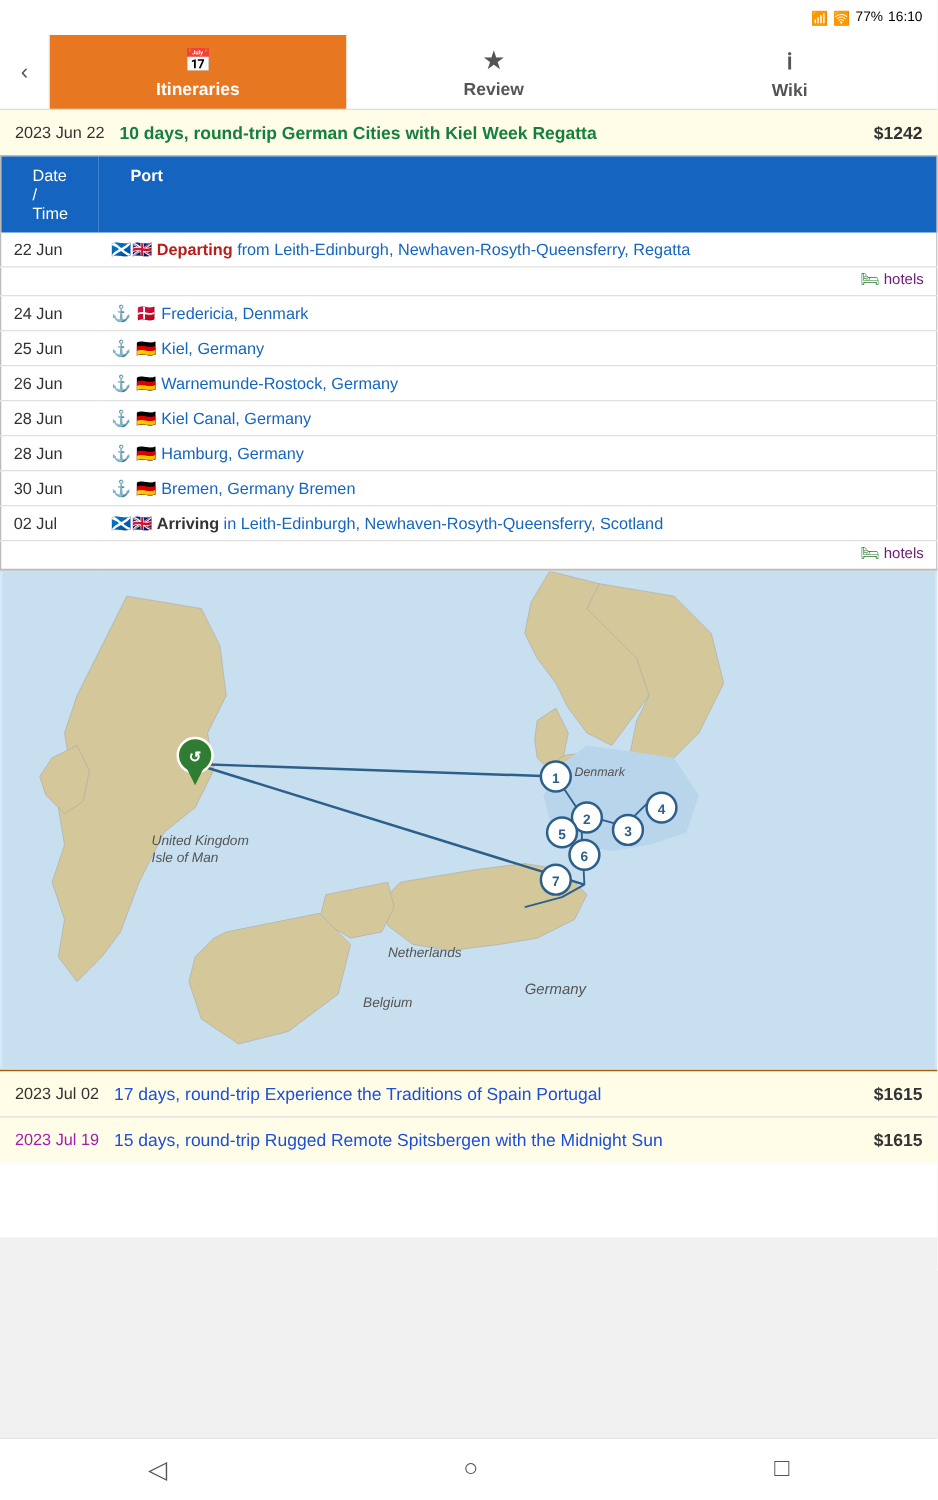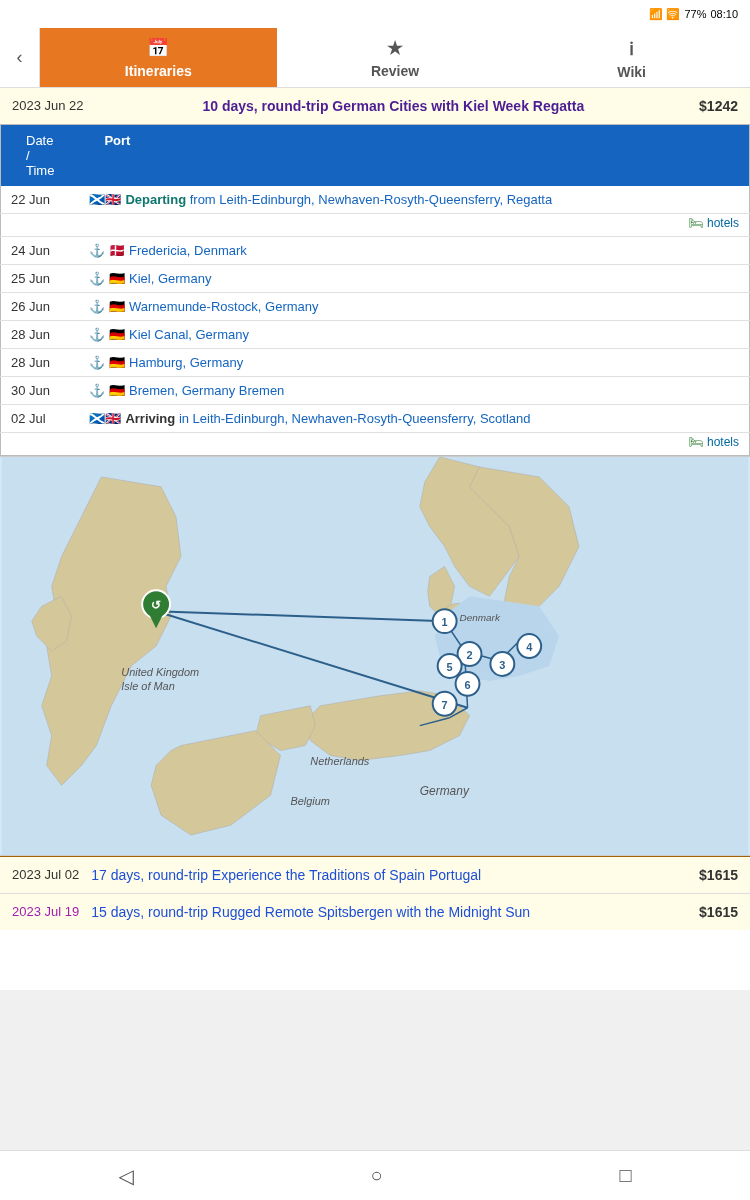--- a/index.html
+++ b/index.html
@@ -53,24 +53,23 @@
     .main-content { background: white; }
 
     
     .itinerary-header {
       padding: 10px 12px;
       background: #fffde7;
       display: flex;
       align-items: flex-start;
       justify-content: space-between;
       gap: 8px;
-      text-align: center;
     }
     .itinerary-date { font-size: 13px; color: #333; white-space: nowrap; margin-right: 4px; }
-    .itinerary-title { font-size: 14px; color: #4c1d95; font-weight: bold; flex: 1; }
+    .itinerary-title { font-size: 14px; color: #15803d; font-weight: bold; flex: 1; }
     .itinerary-price { font-size: 14px; color: #333; font-weight: bold; white-space: nowrap; }
 
     
     .schedule-table { width: 100%; border-collapse: collapse; border: 1px solid #bbb; }
     .schedule-table th {
       background: #1565C0;
       color: white;
       padding: 8px 25px;
       text-align: left;
       font-size: 13px;
@@ -79,21 +78,21 @@
     .schedule-table td {
       padding: 6px 10px;
       border-bottom: 1px solid #e0e0e0;
       font-size: 13px;
       vertical-align: middle;
     }
     .schedule-table tr:last-child td { border-bottom: none; }
     .date-col { width: 70px; color: #333; font-weight: normal; }
     .port-col { color: #1565C0; }
     .hotels-row td { text-align: right; color: #2e7d32; font-size: 12px; padding: 2px 10px 6px; border-bottom: 1px solid #e0e0e0; }
-    .hotels-text { color: #0369a1; font-size: 12px; text-align: right; }
+    .hotels-text { color: #701a75; font-size: 12px; text-align: right; }
 
     
     .map-container {
       position: relative;
       width: 100%;
       height: 400px;
       background: #d4e8f7;
       overflow: hidden;
       border-top: 1px solid #ccc;
       border-bottom: 1px solid #ccc;
@@ -122,34 +121,34 @@
       width: 750px;
       height: 50px;
       background: white;
       border-top: 1px solid #ddd;
       display: flex;
       align-items: center;
       justify-content: space-around;
     }
     .nav-btn { font-size: 20px; cursor: pointer; color: #555; }
 
-    .departing-bold { font-weight: bold; color: #0f766e; }
+    .departing-bold { font-weight: bold; color: #b91c1c; }
     .arriving-bold { font-weight: bold; color: #333; }
 
     
   </style>
 </head>
 <body>
 
 <div class="status-bar">
   <div class="status-icons">
     <span>📶</span>
     <span>🛜</span>
     <span>77%</span>
-    <span>08:10</span>
+    <span>16:10</span>
   </div>
 </div>
 
 <div class="tab-bar">
   <div class="tab-chevron">‹</div>
   <div class="tab-item active">
     <span class="tab-icon">📅</span>
     <span>Itineraries</span>
   </div>
   <div class="tab-item">

